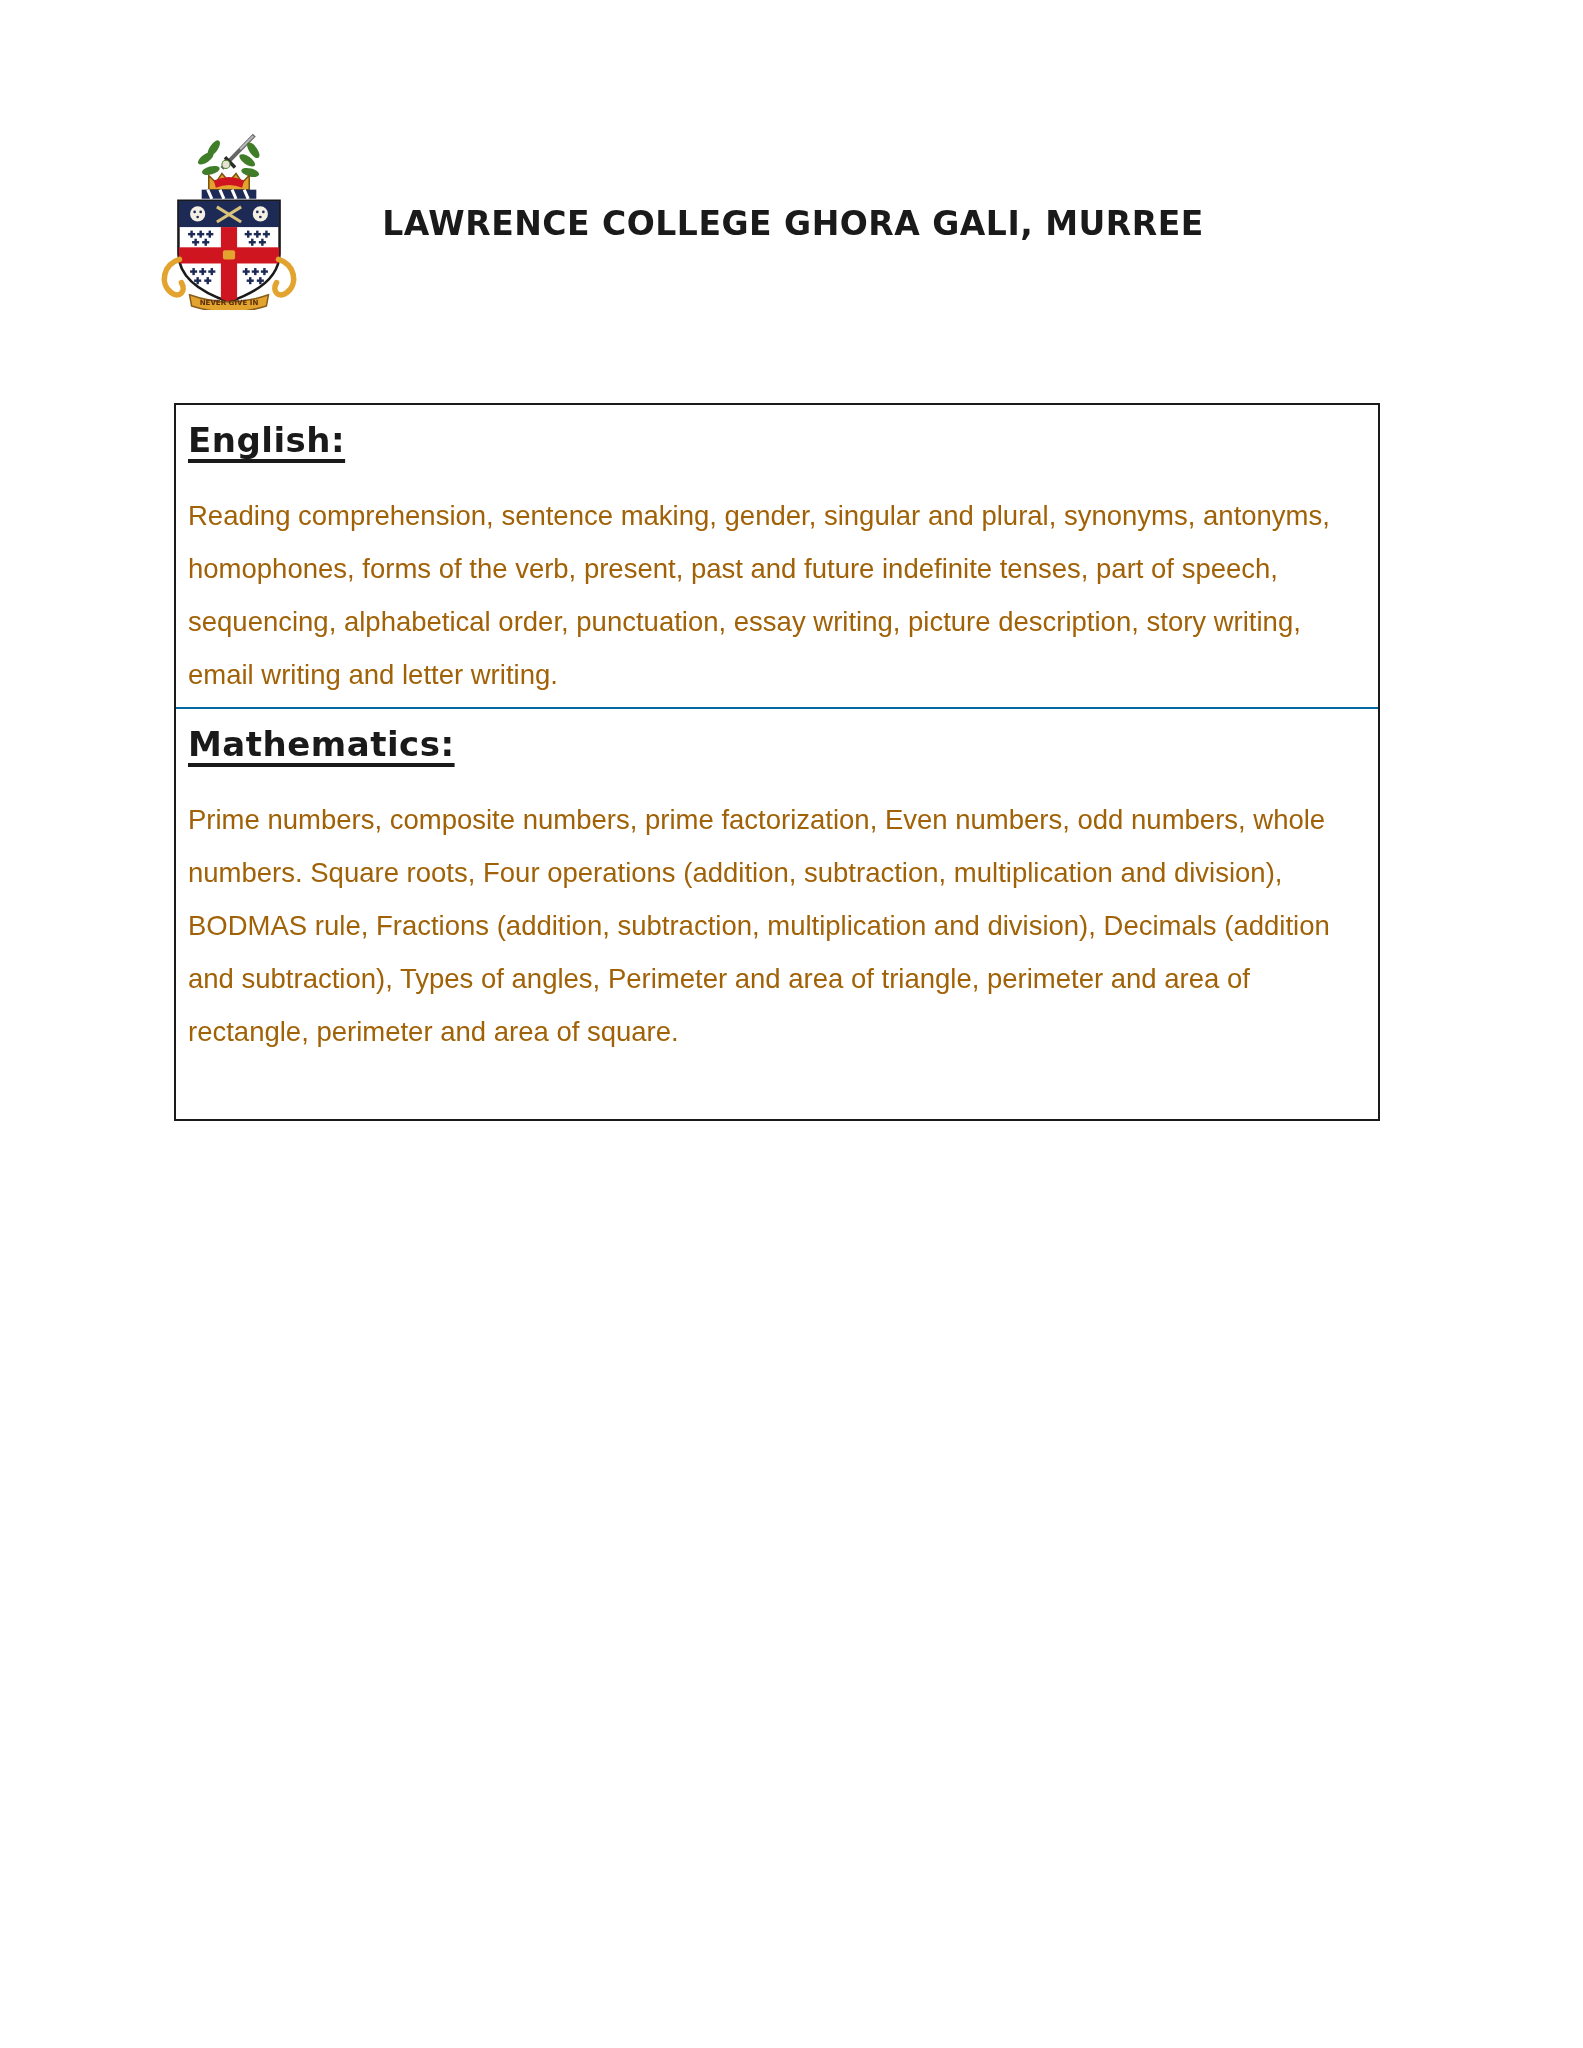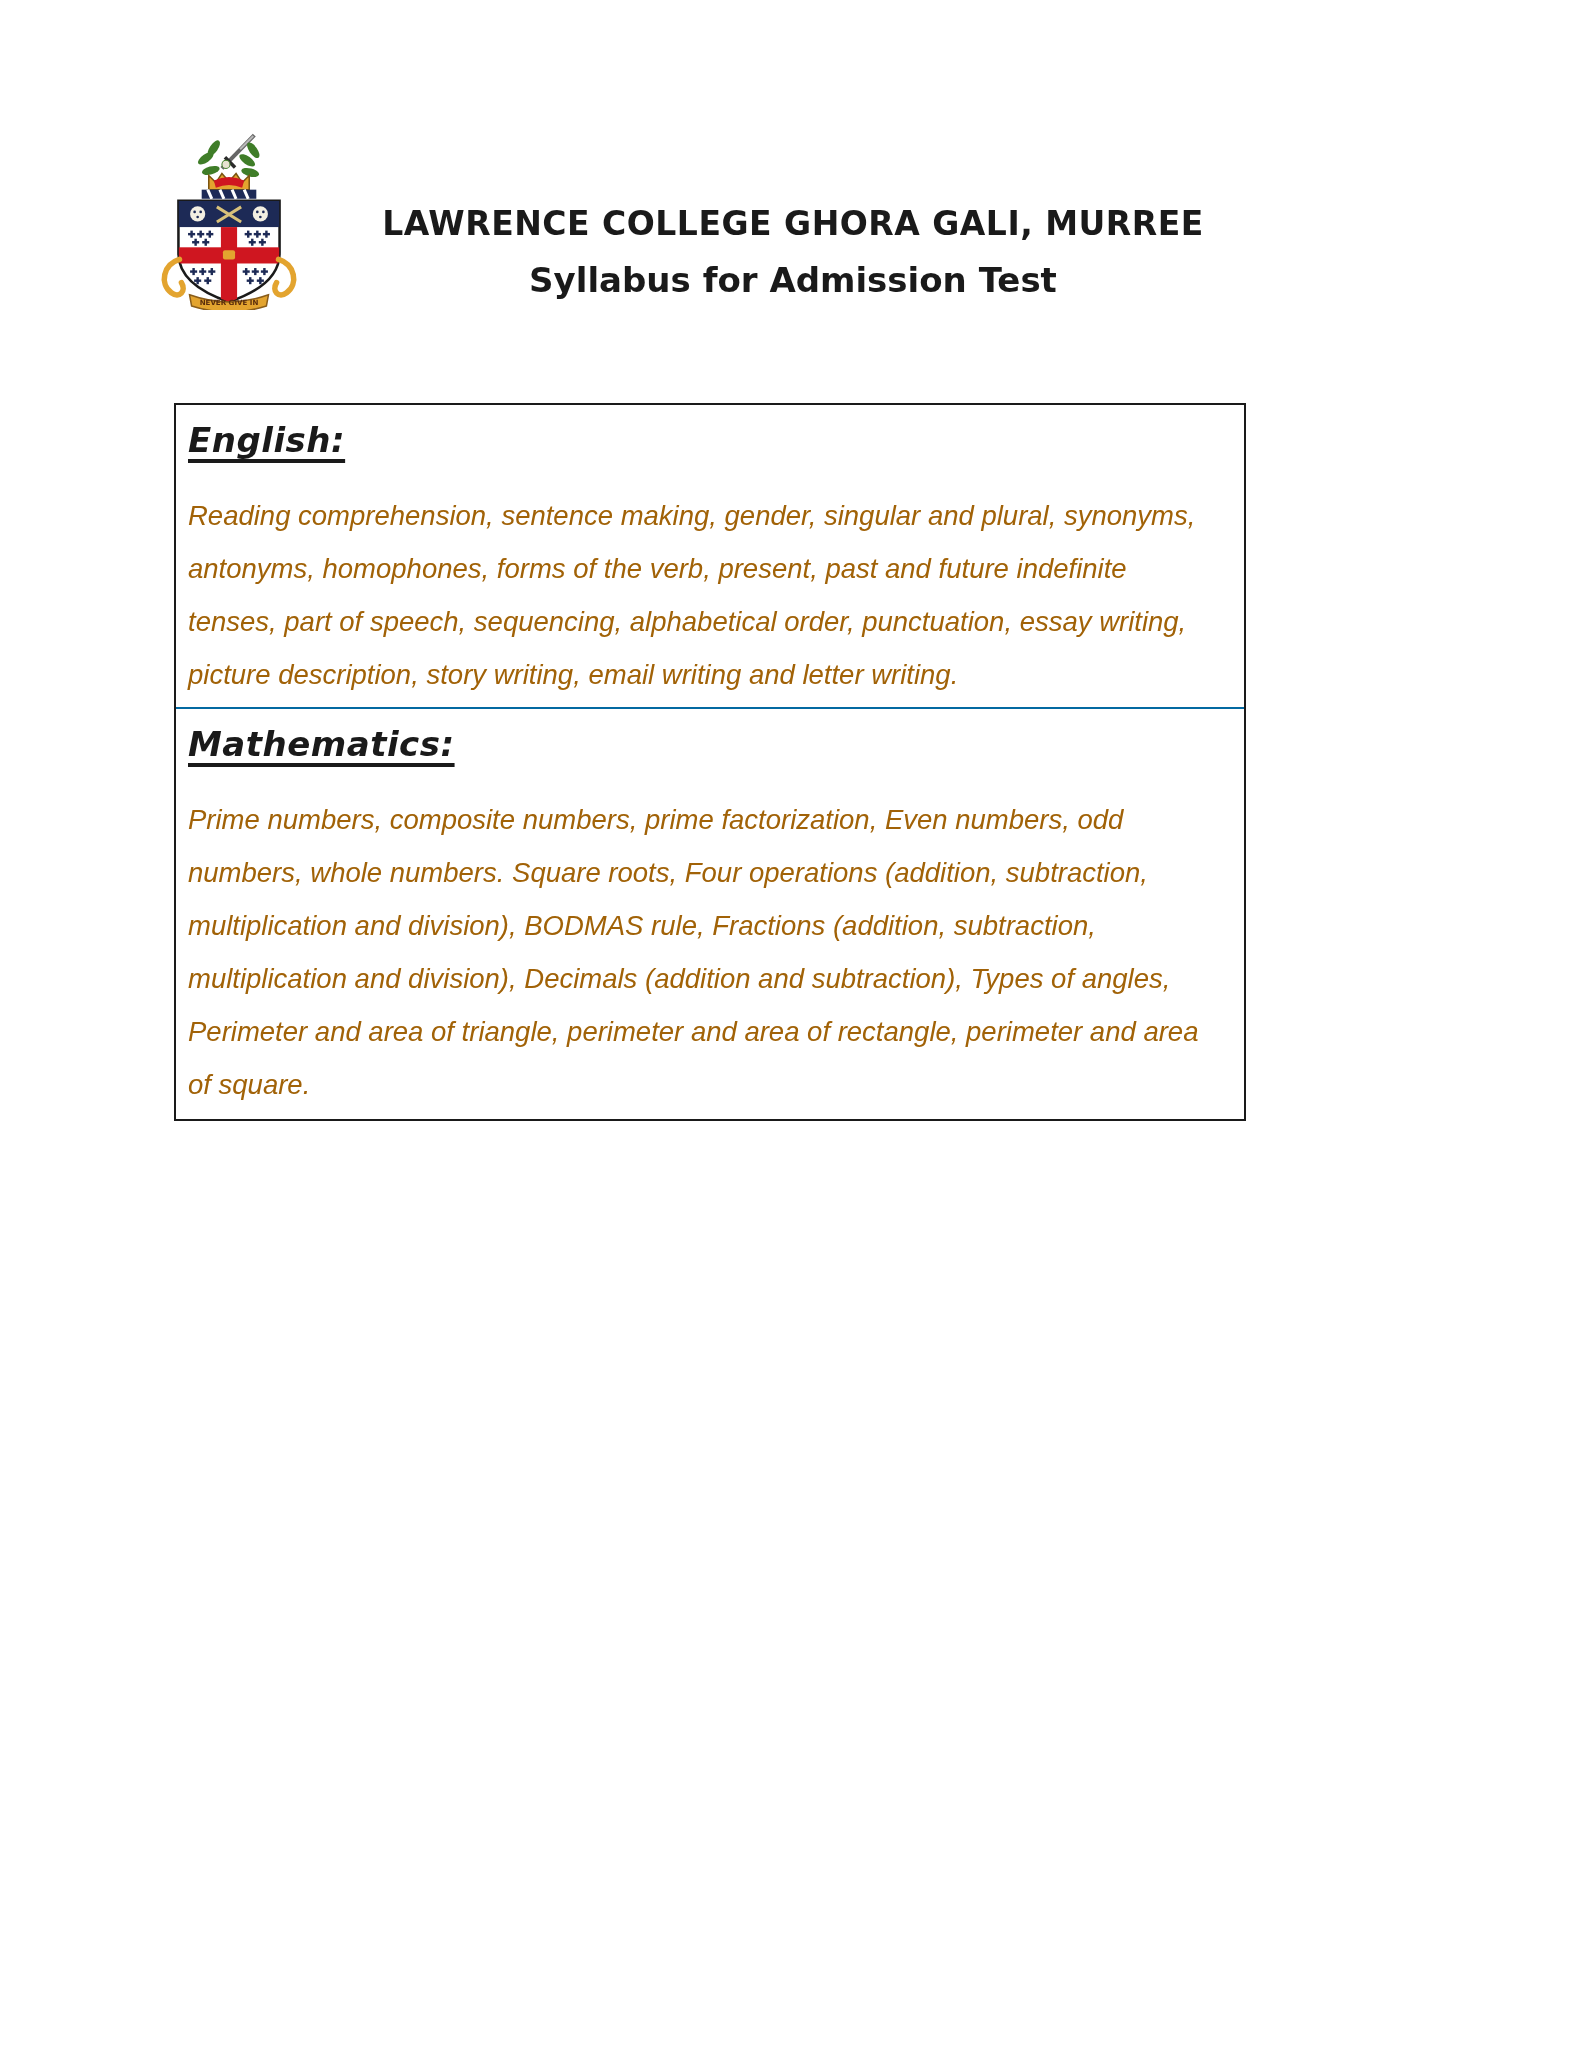--- a/index.html
+++ b/index.html
@@ -24,24 +24,23 @@
     text-align:center;
     font-family:"DejaVu Sans", sans-serif;
     font-weight:bold;
   }
   .title   { font-size:33px; line-height:48px; letter-spacing:0.5px; }
   .subtitle{ font-size:34px; line-height:52px; margin-top:6px; }
   .classline{ font-size:29px; line-height:44px; margin-top:42px; letter-spacing:1px; }
 
   .syllabus-table {
     position:absolute; left:174px; top:403px;
-    width:1072px;
+    width:1206px;
     border:2.5px solid #1a1a1a;
     background:#ffffff;
-    font-style:italic;
   }
   .row { min-height:302px; padding:12px 22px 0 12px; }
   .row + .row { border-top:2px solid #0369a1; }
   .row.math { min-height:412px; }
   .row.urdu { min-height:238px; }
 
   .row h2 {
     font-family:"DejaVu Sans", sans-serif;
     font-weight:bold;
     font-size:34px; line-height:46px;
@@ -168,21 +167,20 @@
 
       <g>
         <path d="M36,163 Q75,177 114,163 L112,174 Q75,186 38,174 Z" fill="#e3a42f" stroke="#8a5d1a" stroke-width="1.5"></path>
         <text class="crest-motto" x="75" y="173.5" font-size="7" fill="#5a2d0c" text-anchor="middle">NEVER GIVE IN</text>
       </g>
     </svg>
   </div>
 
   <div class="header">
     <div class="title">LAWRENCE COLLEGE GHORA GALI, MURREE</div>
-    <div class="subtitle">Syllabus for Admission Test</div>
   </div>
 
   <div class="syllabus-table">
 
     <section class="row english">
       <h2>English:</h2>
       <p class="body">Reading comprehension, sentence making, gender, singular and plural, synonyms, antonyms, homophones, forms of the verb, present, past and future indefinite tenses, part of speech,  sequencing, alphabetical order, punctuation, essay writing, picture description, story writing,  email writing and letter writing.</p>
     </section>
 
     <section class="row math">

